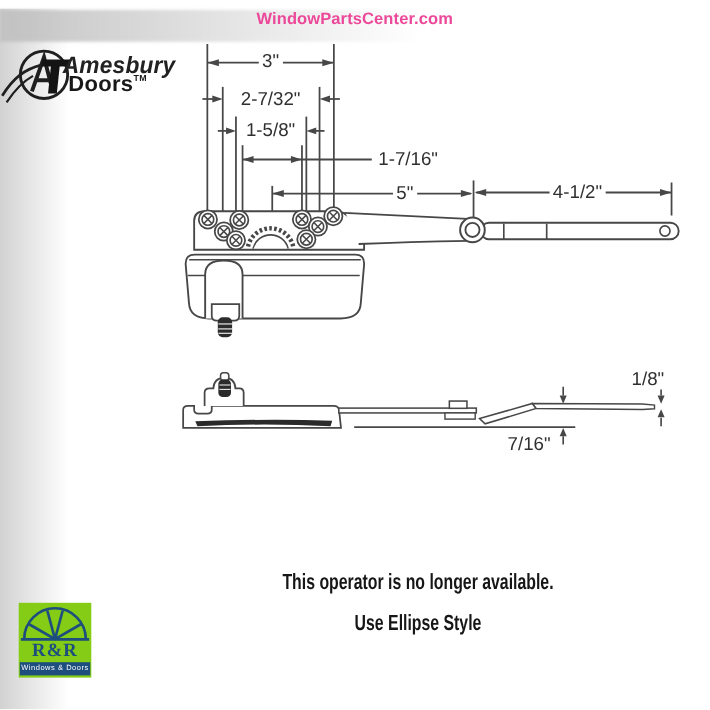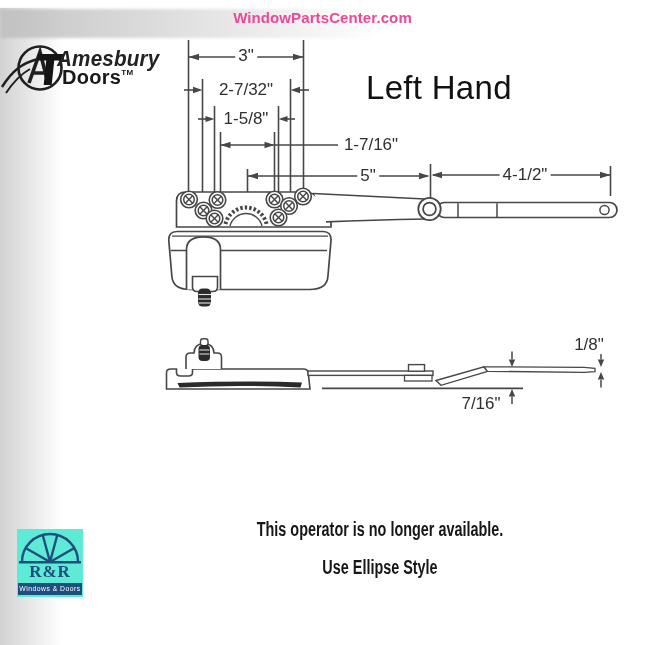--- a/index.html
+++ b/index.html
@@ -20,21 +20,21 @@
         color:#181818;letter-spacing:0.3px;}
   .brand-tm{font-size:8px;vertical-align:9px;font-weight:bold;text-align:center;}
   .hand-title{position:absolute;left:366px;top:69px;font-size:33px;font-weight:400;
         color:#111;letter-spacing:0.3px;}
   svg.lineart{position:absolute;left:0;top:0;}
   .dim{position:absolute;transform:translate(-50%,-50%);font-size:17px;color:#303030;
        background:#fff;padding:0 3px;white-space:nowrap;line-height:1.05;}
   .notice{position:absolute;left:115px;top:510px;width:530px;text-align:center;
         font-weight:bold;color:#161616;font-size:20px;line-height:38px;}
   .notice .nline{display:block;transform:scaleX(0.72);transform-origin:50% 50%;white-space:nowrap;}
-  .rr-logo{position:absolute;left:17px;top:529px;width:66px;height:68px;background:#5eead4;}
+  .rr-logo{position:absolute;left:17px;top:548px;width:66px;height:68px;background:#84cc16;}
   .rr-arch{display:block;margin:0 auto;}
   .rr-initials{position:absolute;left:0;top:33px;width:66px;text-align:center;
         font-family:"Liberation Serif",serif;font-weight:bold;font-size:17px;color:#1d4e7e;
         line-height:19px;letter-spacing:1px;}
   .rr-bar{position:absolute;left:1px;bottom:2px;width:64px;height:12px;background:#1d4e7e;
         color:#fff;font-size:6.8px;letter-spacing:0.5px;text-align:center;line-height:12px;}
 </style>
 </head>
 <body>
 
@@ -52,21 +52,20 @@
         <path d="M2,48 C12,32 22,24 38,20" stroke-width="2.4"></path>
         <path d="M6,54 C14,42 21,35 30,30" stroke-width="2"></path>
         <path d="M29,44 L40,13 L48,44 M31.5,34 H45" stroke-width="3.6"></path>
       </g>
       <path d="M36,15 H62 V21.5 H52.5 V46 H44.5 V21.5 H36 Z" fill="#141414" transform="skewX(-6) translate(4,0)"></path>
     </svg>
     <span class="brand-amesbury">Amesbury</span>
     <span class="brand-truth"><span>Doors</span><span class="brand-tm">TM</span></span>
   </div>
 
-  <div class="hand-title">Left Hand</div>
 
   <svg class="lineart" width="645" height="645" viewBox="0 0 645 645">
 
     <g>
 
       <g stroke="#474747" stroke-width="1.6">
         <line x1="188.5" y1="40" x2="188.5" y2="193"></line>
         <line x1="303.5" y1="40" x2="303.5" y2="190"></line>
         <line x1="202.5" y1="79" x2="202.5" y2="202"></line>
         <line x1="290.5" y1="79" x2="290.5" y2="199"></line>

